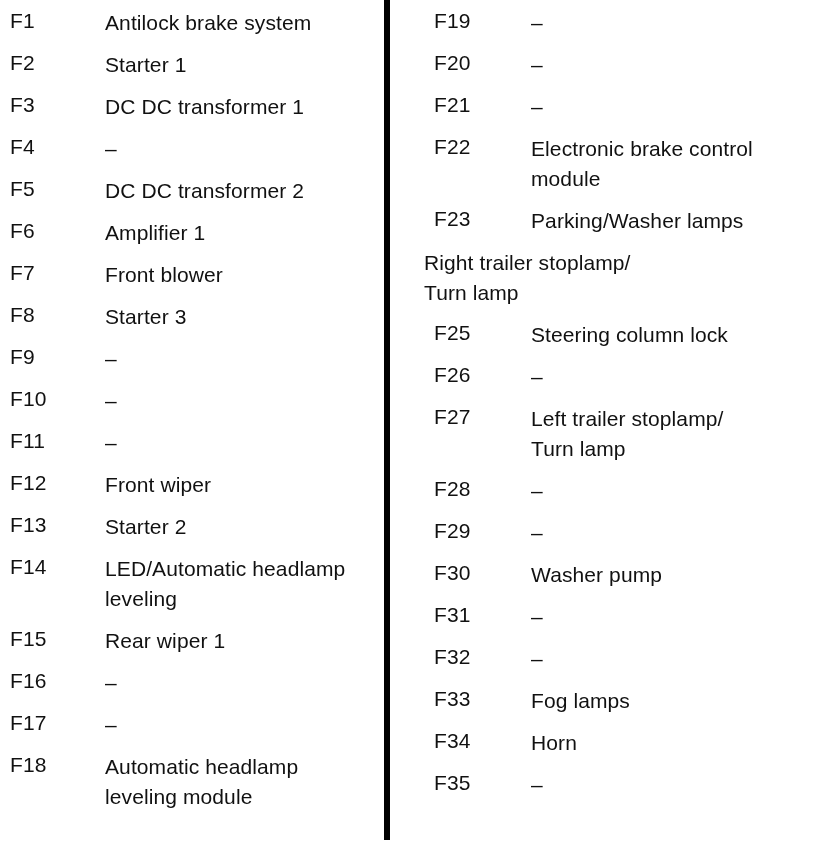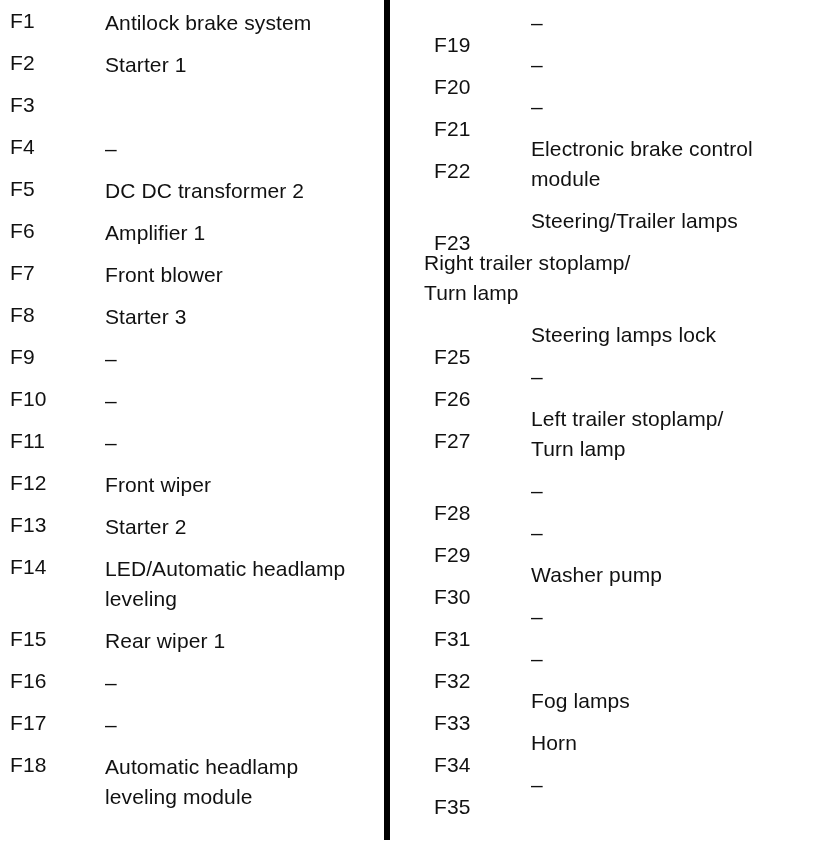--- a/index.html
+++ b/index.html
@@ -58,21 +58,20 @@
   }
   .column-left .fuse-label {
     width: 105px;
     padding-left: 10px;
     box-sizing: border-box;
   }
   .column-right .fuse-label {
     width: 107px;
     padding-left: 10px;
     box-sizing: border-box;
-    margin-top: 24px;
   }
   .fuse-desc {
     flex: 1 1 auto;
     font-size: 21px;
     line-height: 30px;
     padding-top: 8px;
     letter-spacing: 0.1px;
     color: #111111;
     white-space: pre-line;
   }
@@ -89,20 +88,21 @@
       <div class="fuse-row">
         <div class="fuse-label">F1</div>
         <div class="fuse-desc">Antilock brake system</div>
       </div>
       <div class="fuse-row">
         <div class="fuse-label">F2</div>
         <div class="fuse-desc">Starter 1</div>
       </div>
       <div class="fuse-row">
         <div class="fuse-label">F3</div>
+        <div class="fuse-desc">DC DC transformer 1</div>
       </div>
       <div class="fuse-row">
         <div class="fuse-label">F4</div>
         <div class="fuse-desc dash">–</div>
       </div>
       <div class="fuse-row">
         <div class="fuse-label">F5</div>
         <div class="fuse-desc">DC DC transformer 2</div>
       </div>
       <div class="fuse-row">
@@ -176,29 +176,29 @@
         <div class="fuse-label">F21</div>
         <div class="fuse-desc dash">–</div>
       </div>
       <div class="fuse-row two-line">
         <div class="fuse-label">F22</div>
         <div class="fuse-desc">Electronic brake control
 module</div>
       </div>
       <div class="fuse-row">
         <div class="fuse-label">F23</div>
-        <div class="fuse-desc">Steering/Trailer lamps</div>
+        <div class="fuse-desc">Parking/Washer lamps</div>
       </div>
       <div class="fuse-row two-line">
         <div class="fuse-desc">Right trailer stoplamp/
 Turn lamp</div>
       </div>
       <div class="fuse-row">
         <div class="fuse-label">F25</div>
-        <div class="fuse-desc">Steering lamps lock</div>
+        <div class="fuse-desc">Steering column lock</div>
       </div>
       <div class="fuse-row">
         <div class="fuse-label">F26</div>
         <div class="fuse-desc dash">–</div>
       </div>
       <div class="fuse-row two-line">
         <div class="fuse-label">F27</div>
         <div class="fuse-desc">Left trailer stoplamp/
 Turn lamp</div>
       </div>

